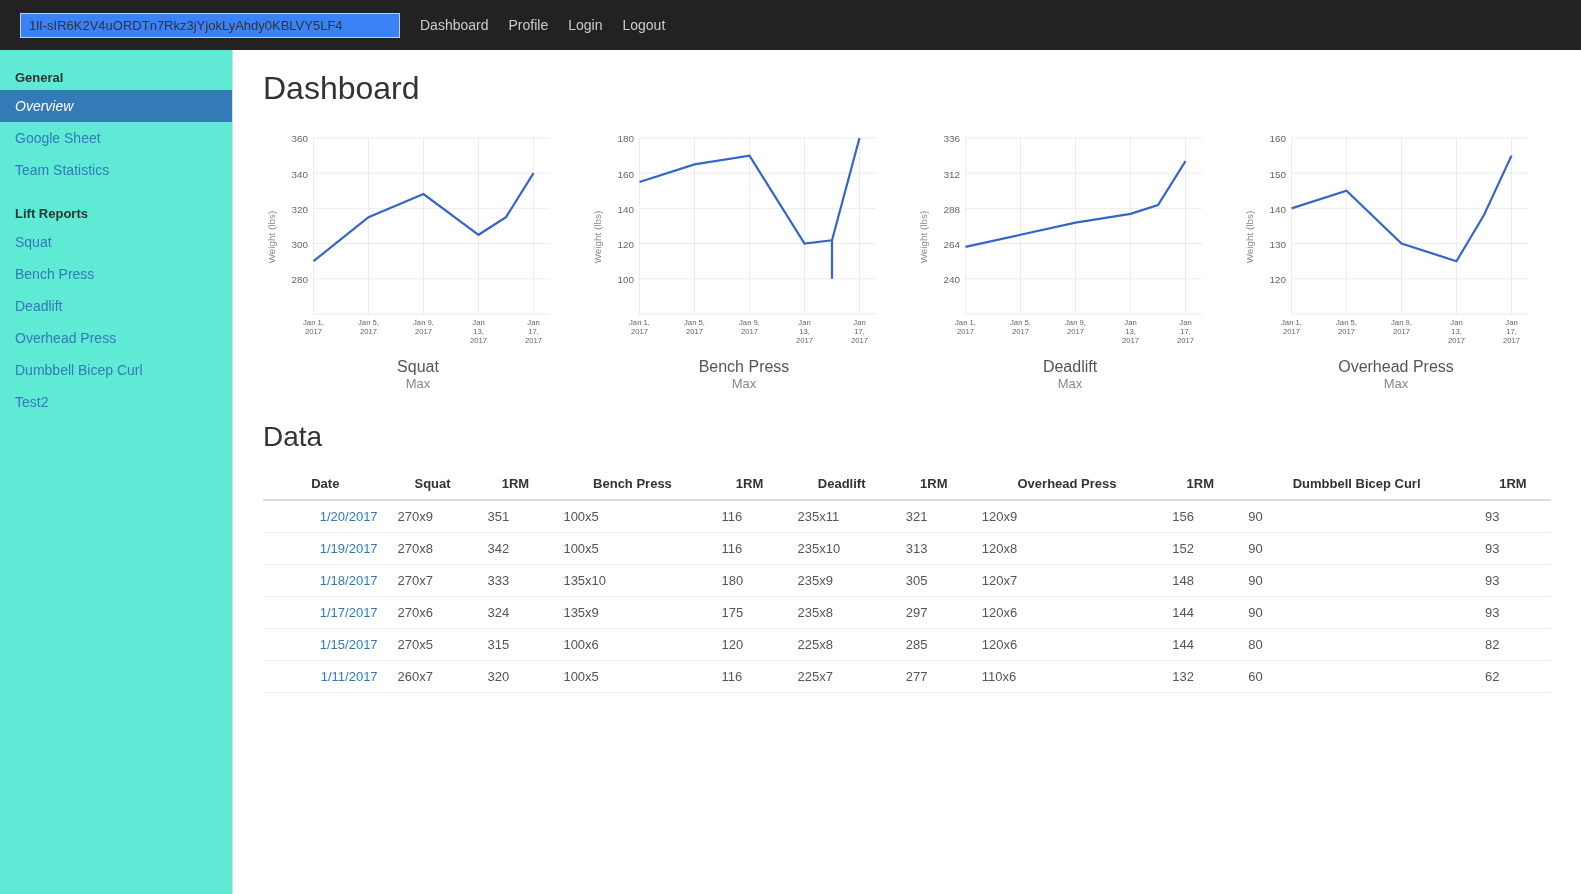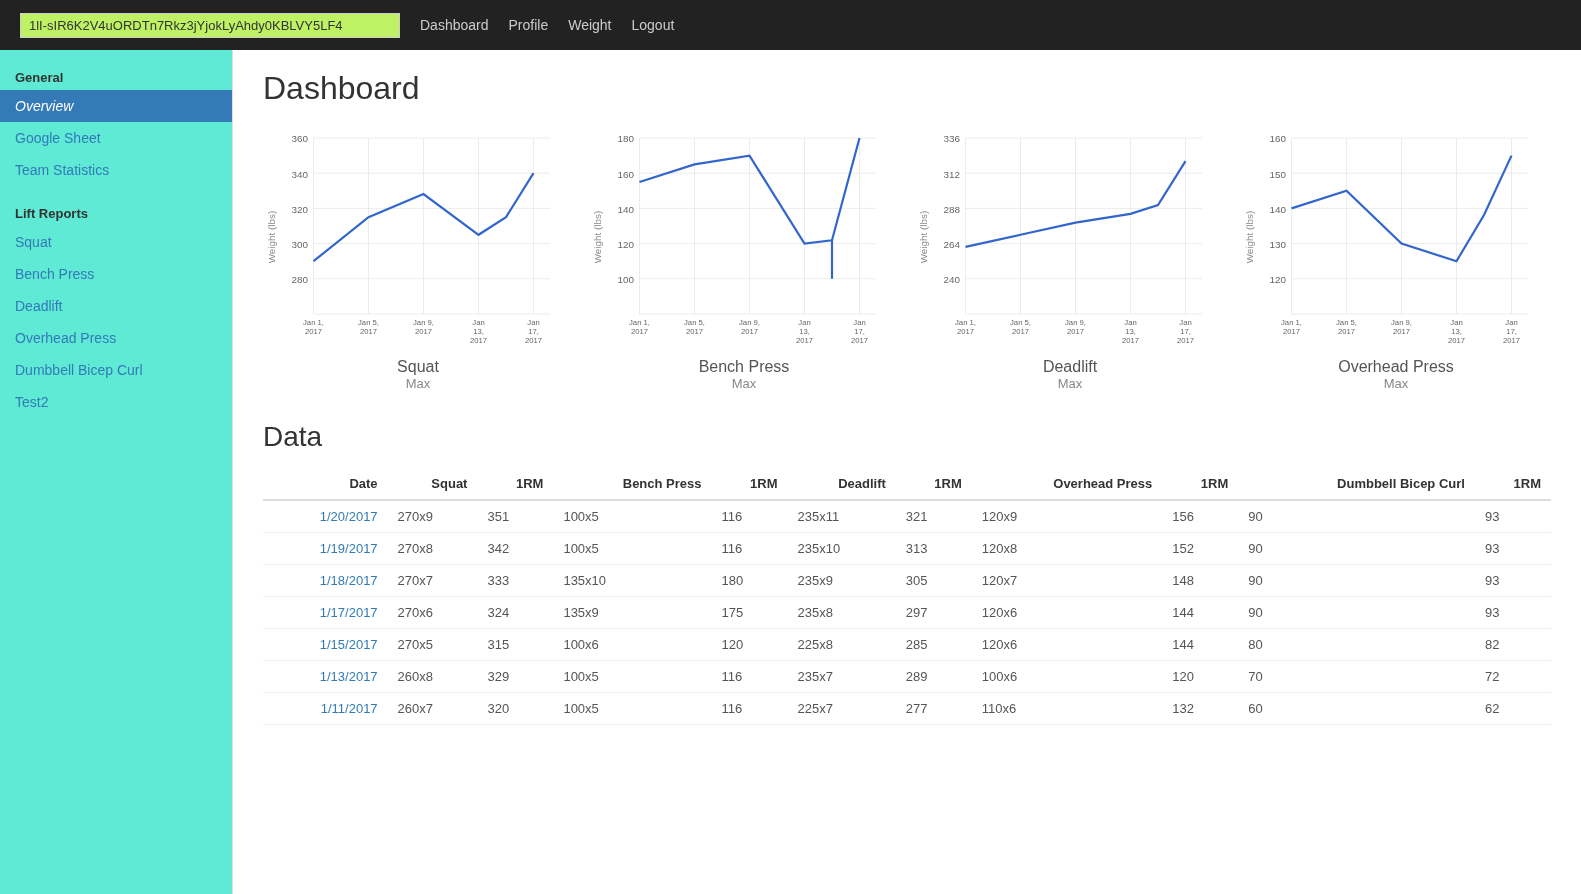--- a/index.html
+++ b/index.html
@@ -14,21 +14,21 @@
       padding: 0 20px;
       height: 50px;
       flex-shrink: 0;
     }
     .header-title {
       font-size: 18px;
       font-weight: bold;
       flex: 1;
     }
     .header-search {
-      background: #bef264;
+      background: #3b82f6;
       border: 1px solid #ccc;
       padding: 4px 8px;
       font-size: 13px;
       width: 380px;
       color: #333;
       margin-right: 20px;
     }
     .header-nav {
       display: flex;
       gap: 20px;
@@ -128,40 +128,40 @@
     .data-table {
       width: 100%;
       border-collapse: collapse;
       font-size: 13px;
     }
     .data-table th {
       font-weight: bold;
       color: #333;
       border-bottom: 2px solid #ddd;
       padding: 8px 10px;
-      text-align: right;
+      text-align: center;
       white-space: nowrap;
       margin-top: 30px;
     }
     .data-table td {
       padding: 8px 10px;
       border-bottom: 1px solid #eee;
       color: #555;
     }
     .data-table td:first-child { color: #337ab7; text-align: right; }
   </style>
 </head>
 <body>
 
 <header class="header">
   <input class="header-search" type="text" value="1lI-sIR6K2V4uORDTn7Rkz3jYjokLyAhdy0KBLVY5LF4" style="">
   <nav class="header-nav">
     <a>Dashboard</a>
     <a>Profile</a>
-    <a>Weight</a>
+    <a>Login</a>
     <a>Logout</a>
   </nav>
 </header>
 
 <div class="layout">
 
   <aside class="sidebar">
     <div class="sidebar-section-label">General</div>
     <a class="sidebar-item active">Overview</a>
     <a class="sidebar-item">Google Sheet</a>
@@ -426,33 +426,20 @@
             <td>100x6</td>
             <td>120</td>
             <td>225x8</td>
             <td>285</td>
             <td>120x6</td>
             <td>144</td>
             <td>80</td>
             <td>82</td>
           </tr>
           <tr>
-            <td>1/13/2017</td>
-            <td>260x8</td>
-            <td>329</td>
-            <td>100x5</td>
-            <td>116</td>
-            <td>235x7</td>
-            <td>289</td>
-            <td>100x6</td>
-            <td>120</td>
-            <td>70</td>
-            <td>72</td>
-          </tr>
-          <tr>
             <td>1/11/2017</td>
             <td>260x7</td>
             <td>320</td>
             <td>100x5</td>
             <td>116</td>
             <td>225x7</td>
             <td>277</td>
             <td>110x6</td>
             <td>132</td>
             <td>60</td>

